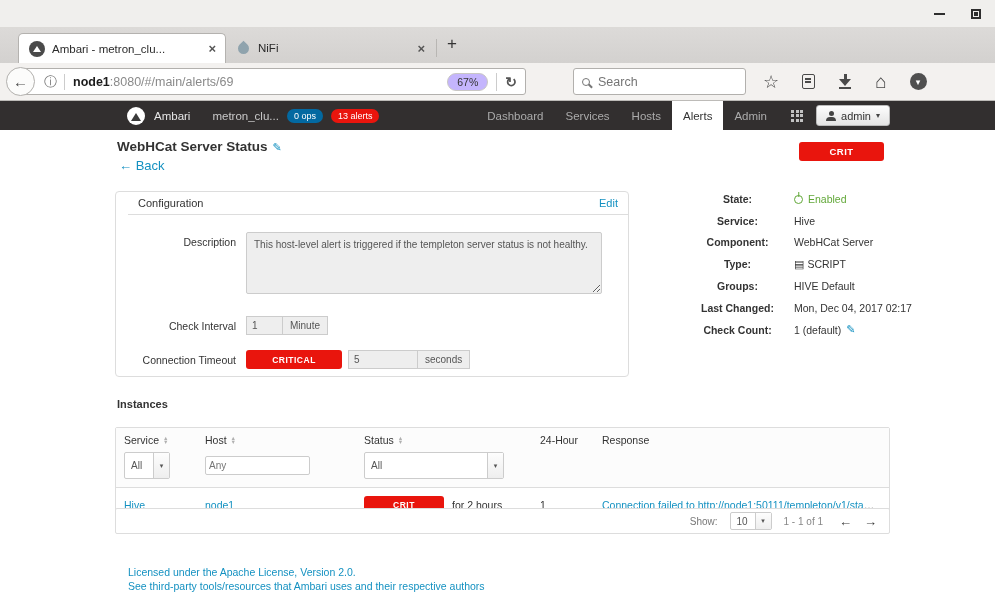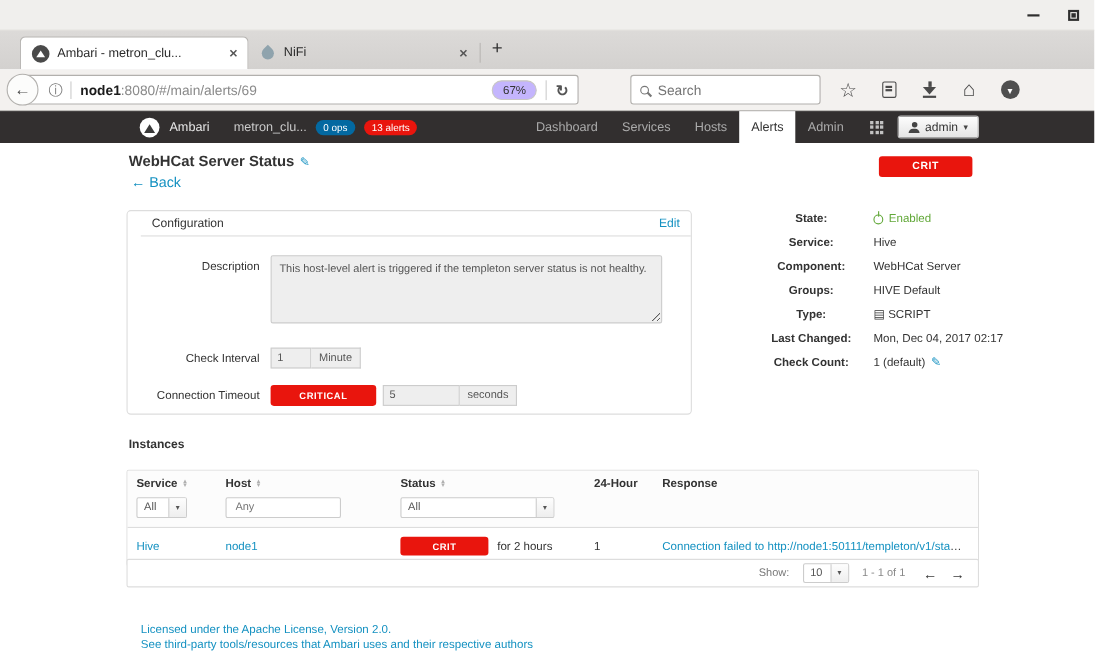--- a/index.html
+++ b/index.html
@@ -144,33 +144,33 @@
   .power-icon::after { content:''; position: absolute; left: 50%; top: -4px; transform: translateX(-50%);
     width: 1.5px; height: 5px; background: #62a839; }
   .doc-icon { font-size: 11px; margin-right: 3px; color: #333; }
 
   .instances-heading { position: absolute; left: 117px; top: 268px; font-size: 11px; font-weight: bold; color: #333; }
 
   .itable { position: absolute; left: 115px; top: 297px; width: 775px; border: 1px solid #ddd;
     border-radius: 2px; background: #fff; }
   .tgrid { display: grid; grid-template-columns: 81px 159px 176px 62px 1fr; align-items: center; }
   .thead { background: #fcfcfc; padding: 6px 8px 2px 8px; }
-  .th { font-size: 10.5px; font-weight: bold; color: #333; display: flex; align-items: center; text-align: center; }
+  .th { font-size: 10.5px; font-weight: normal; color: #333; display: flex; align-items: center; text-align: center; }
   .sort { display: inline-flex; flex-direction: column; margin-left: 4px; line-height: 4.5px;
     font-size: 5.5px; color: #b0b0b0; }
   .tfilters { padding: 4px 8px 8px 8px; background: #fcfcfc; border-bottom: 1px solid #ddd; }
-  .fselect { height: 19px; background: #fff; border: 1px solid #ccc; border-radius: 2px;
+  .fselect { height: 27px; background: #fff; border: 1px solid #ccc; border-radius: 2px;
     display: flex; align-items: center; font-size: 10px; color: #555; padding-left: 6px; }
   .fselect .sel-btn { margin-left: auto; width: 16px; height: 100%; border-left: 1px solid #ccc;
     background: linear-gradient(#fdfdfd, #eee); display: flex; align-items: center; justify-content: center;
     font-size: 7px; color: #555; }
   .fselect.svc { width: 46px; }
   .fselect.sts { width: 140px; }
   .finput { width: 105px; height: 19px; border: 1px solid #ccc; border-radius: 2px; font-size: 10px;
-    padding: 0 8px; color: #555; font-family: "Liberation Sans", sans-serif; }
+    padding: 0 3px; color: #555; font-family: "Liberation Sans", sans-serif; }
   .trow { padding: 8px 8px; border-bottom: 1px solid #eee; background: #fff; }
   .link { color: #1491c1; text-decoration: none; font-size: 10.5px; }
   .status-cell { display: flex; align-items: center; }
   .crit-badge { width: 80px; height: 17px; background: #e9150d; color: #fff; border-radius: 3px;
     font-size: 8.5px; font-weight: bold; letter-spacing: .5px; display: inline-flex;
     align-items: center; justify-content: center; margin-right: 8px; flex: none; }
   .resp-cell { white-space: nowrap; overflow: hidden; text-overflow: ellipsis; padding-right: 6px; }
 
   .pager { position: absolute; left: 115px; top: 378px; width: 775px; height: 26px;
     border: 1px solid #ddd; border-radius: 2px; background: #fff; display: flex;
@@ -322,29 +322,29 @@
     </div>
     <div class="detail-row">
       <span class="detail-label">Service:</span>
       <span class="detail-value">Hive</span>
     </div>
     <div class="detail-row">
       <span class="detail-label">Component:</span>
       <span class="detail-value">WebHCat Server</span>
     </div>
     <div class="detail-row">
-      <span class="detail-label">Groups:</span>
-      <span class="detail-value">HIVE Default</span>
-    </div>
-    <div class="detail-row">
       <span class="detail-label">Type:</span>
       <span class="detail-value">
           <span class="doc-icon">▤</span>
           <span>SCRIPT</span>
         </span>
+    </div>
+    <div class="detail-row">
+      <span class="detail-label">Groups:</span>
+      <span class="detail-value">HIVE Default</span>
     </div>
     <div class="detail-row">
       <span class="detail-label">Last Changed:</span>
       <span class="detail-value">Mon, Dec 04, 2017 02:17</span>
     </div>
     <div class="detail-row">
       <span class="detail-label">Check Count:</span>
       <span class="detail-value">
           <span>1 (default)</span>
           <span class="pencil">✎</span>

